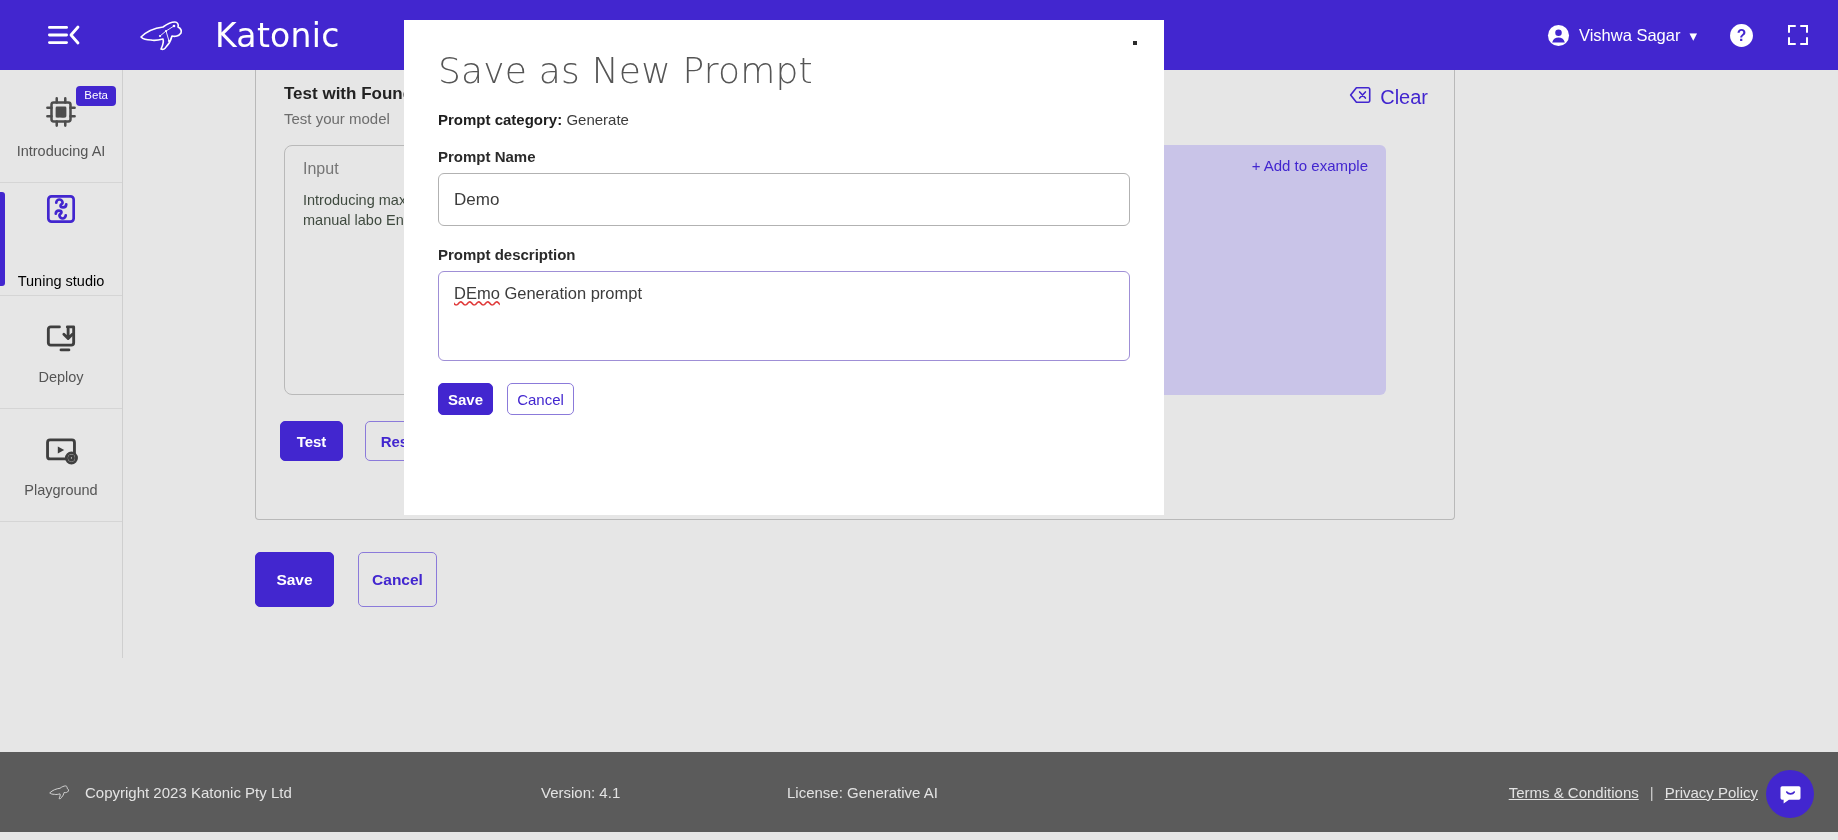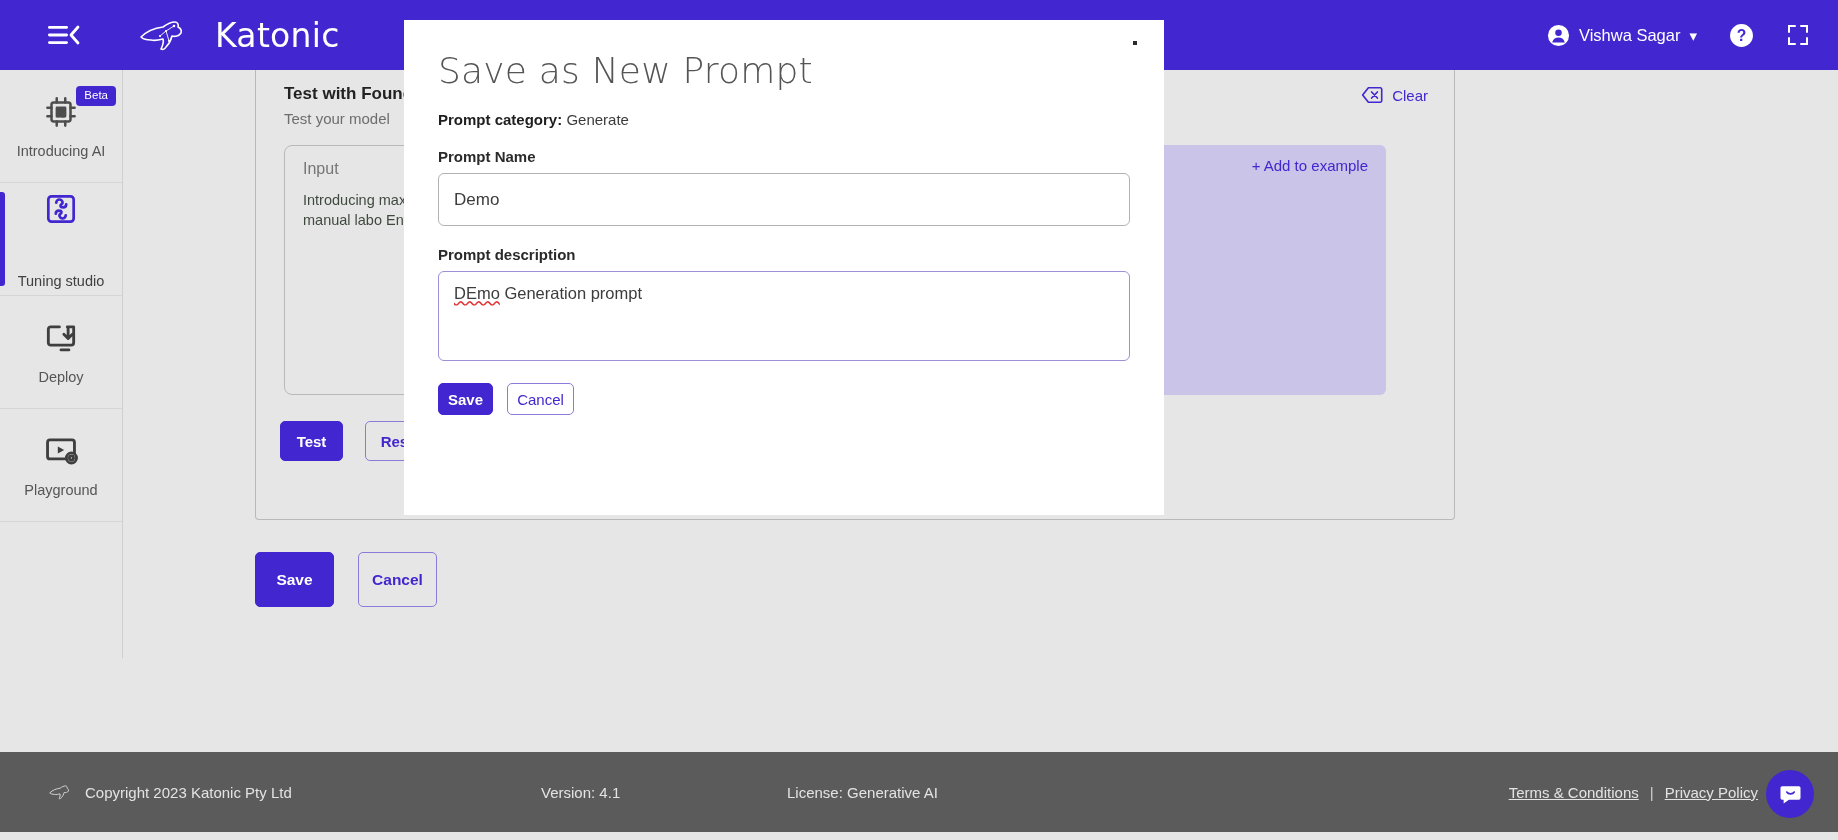--- a/index.html
+++ b/index.html
@@ -42,21 +42,21 @@
   .sidebar {
     position: absolute; top: 70px; left: 0; width: 123px; height: 588px;
     background: #e6e6e6; border-right: 1px solid #cfcfcf;
   }
   .nav-item {
     position: relative; height: 113px;
     display: flex; flex-direction: column; align-items: center; justify-content: center;
     gap: 8px; cursor: pointer; border-bottom: 1px solid #d5d5d5;
   }
   .nav-item .lbl { font-size: 14.5px; color: #555; }
-  .nav-item.active .lbl { color: #404040; margin-top: 33px; }
+  .nav-item.active .lbl { color: #000000; margin-top: 33px; }
   .nav-item.active::before {
     content: ""; position: absolute; left: 0; top: 9px; bottom: 9px;
     width: 5px; background: #4226cf; border-radius: 0 3px 3px 0;
   }
   .beta {
     position: absolute; top: 16px; right: 6px;
     background: #4226cf; color: #fff; font-size: 11.5px;
     padding: 2px 8px; border-radius: 4px; line-height: 1.35;
   }
 
@@ -68,22 +68,22 @@
   .panel {
     position: absolute; left: 132px; top: 0px; width: 1200px; height: 450px;
     background: #e6e6e6; border: 1px solid #b9b9b9; border-top: none;
     border-radius: 0 0 4px 4px;
   }
   .panel-head { padding: 14px 28px 0 28px; }
   .panel-title { font-size: 17px; font-weight: bold; color: #222; }
   .panel-sub { font-size: 15px; color: #6d6d6d; margin-top: 6px; }
   .clear-btn {
     position: absolute; right: 26px; top: 16px;
-    display: flex; align-items: flex-end; gap: 9px;
-    color: #4226cf; font-size: 15px; cursor: pointer;
+    display: flex; align-items: flex-start; gap: 9px;
+    color: #4226cf; font-size: 20px; cursor: pointer;
   }
   .io-row { display: flex; gap: 0; padding: 18px 28px 0 28px; }
   .io-card {
     border: 1px solid #b9b9b9; border-radius: 8px;
     width: 540px; height: 250px; padding: 14px 18px; overflow: hidden;
   }
   .io-label { font-size: 16px; color: #767676; margin-bottom: 12px; }
   .io-text { font-size: 14.5px; color: #3f4a3f; line-height: 1.38; }
   .out-card {
     background: #c9c4e8; border: none; border-radius: 6px;

